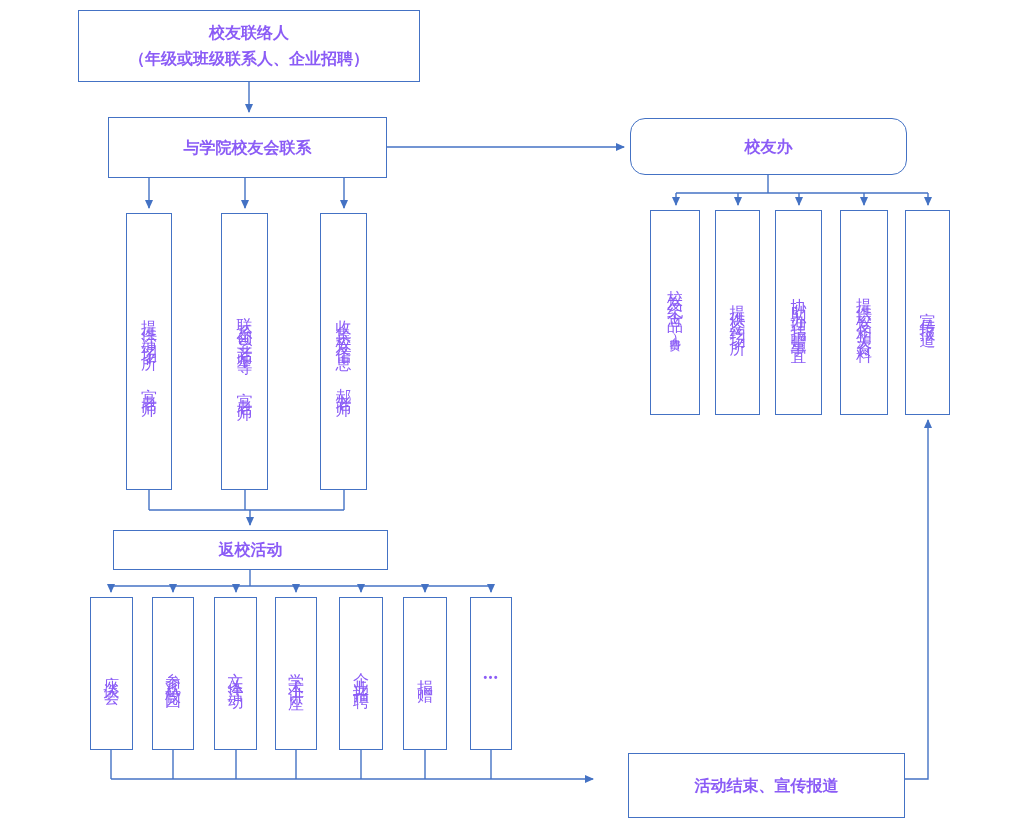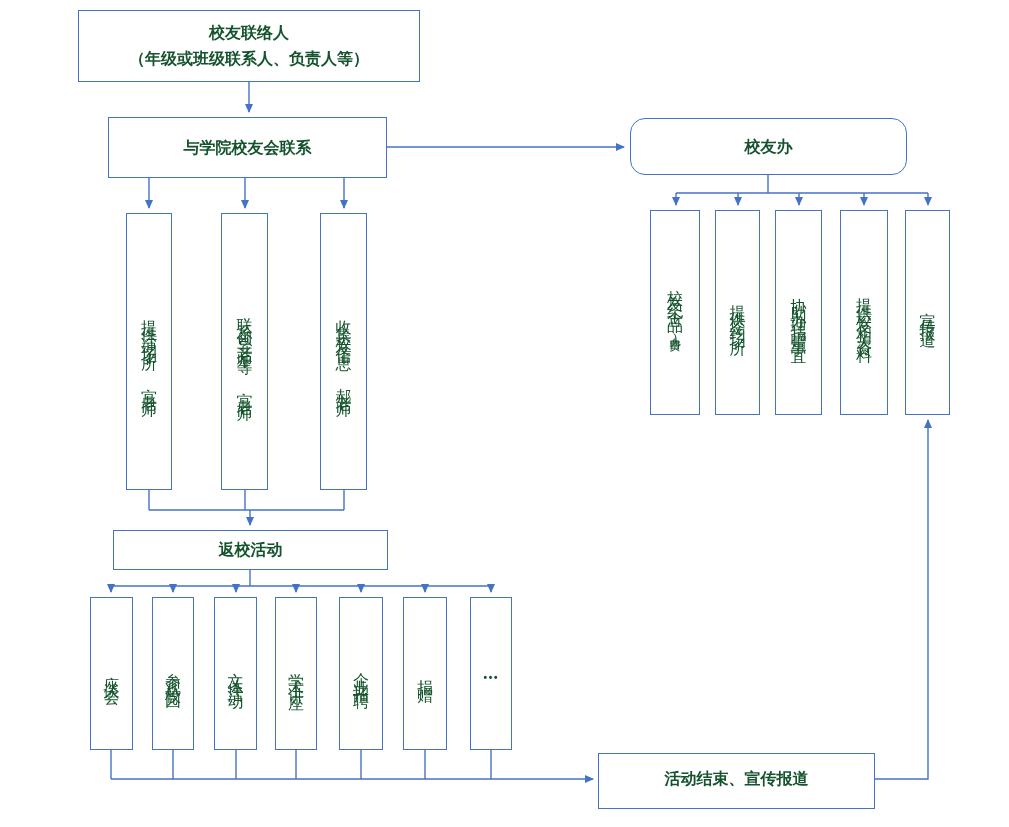--- a/index.html
+++ b/index.html
@@ -3,21 +3,21 @@
 <meta charset="utf-8">
 <style>
   * { margin:0; padding:0; box-sizing:border-box; }
   html,body { background:#ffffff; }
   body { font-family:"DejaVu Serif","Liberation Serif",serif; color:#000; }
   .canvas { position:relative; width:1009px; height:827px; background:#fff; overflow:hidden; }
   svg.lines { position:absolute; left:0; top:0; }
   .box {
     position:absolute; background:#fff; border:1.6px solid #4472C4;
     display:flex; flex-direction:column; align-items:center; justify-content:center;
-    text-align:center; color:#14532d;
+    text-align:center; color:#8b5cf6;
   }
   .bold { font-weight:bold; }
   .h16 { font-size:16px; line-height:1.6; }
   .vtext {
     writing-mode:vertical-rl; text-orientation:upright;
     font-size:16px; letter-spacing:7px; line-height:1;
   }
   .vtext .sub { font-size:12px; letter-spacing:2px; }
   .dots { font-size:16px; font-weight:bold; letter-spacing:1px; }
 </style>
@@ -74,21 +74,21 @@
       <path d="M676 193 V205" marker-end="url(#ah)"></path>
       <path d="M738 193 V205" marker-end="url(#ah)"></path>
       <path d="M799 193 V205" marker-end="url(#ah)"></path>
       <path d="M864 193 V205" marker-end="url(#ah)"></path>
       <path d="M928 193 V205" marker-end="url(#ah)"></path>
     </g>
   </svg>
 
   <div class="box bold h16" style="left:78px; top:10px; width:342px; height:72px;">
     <div>校友联络人</div>
-    <div>（年级或班级联系人、负责人等）</div>
+    <div>（年级或班级联系人、企业招聘）</div>
   </div>
 
   <div class="box bold h16" style="left:108px; top:117px; width:279px; height:61px;">
     <div>与学院校友会联系</div>
   </div>
 
   <div class="box bold h16" style="left:630px; top:118px; width:277px; height:57px;border-radius:15px;">
     <div>校友办</div>
   </div>
 
@@ -139,17 +139,17 @@
   <div class="box" style="left:775px; top:210px; width:47px; height:205px;">
     <span class="vtext">协助办理捐赠事宜</span>
   </div>
   <div class="box" style="left:840px; top:210px; width:48px; height:205px;">
     <span class="vtext">提供校友相关资料</span>
   </div>
   <div class="box" style="left:905px; top:210px; width:45px; height:205px;">
     <span class="vtext">宣传报道</span>
   </div>
 
-  <div class="box bold h16" style="left:598px; top:753px; width:277px; height:56px;font-family:Liberation Mono, monospace;">
+  <div class="box bold h16" style="left:628px; top:753px; width:277px; height:65px;">
     <div>活动结束、宣传报道</div>
   </div>
 
 </div>
 
 </body></html>

